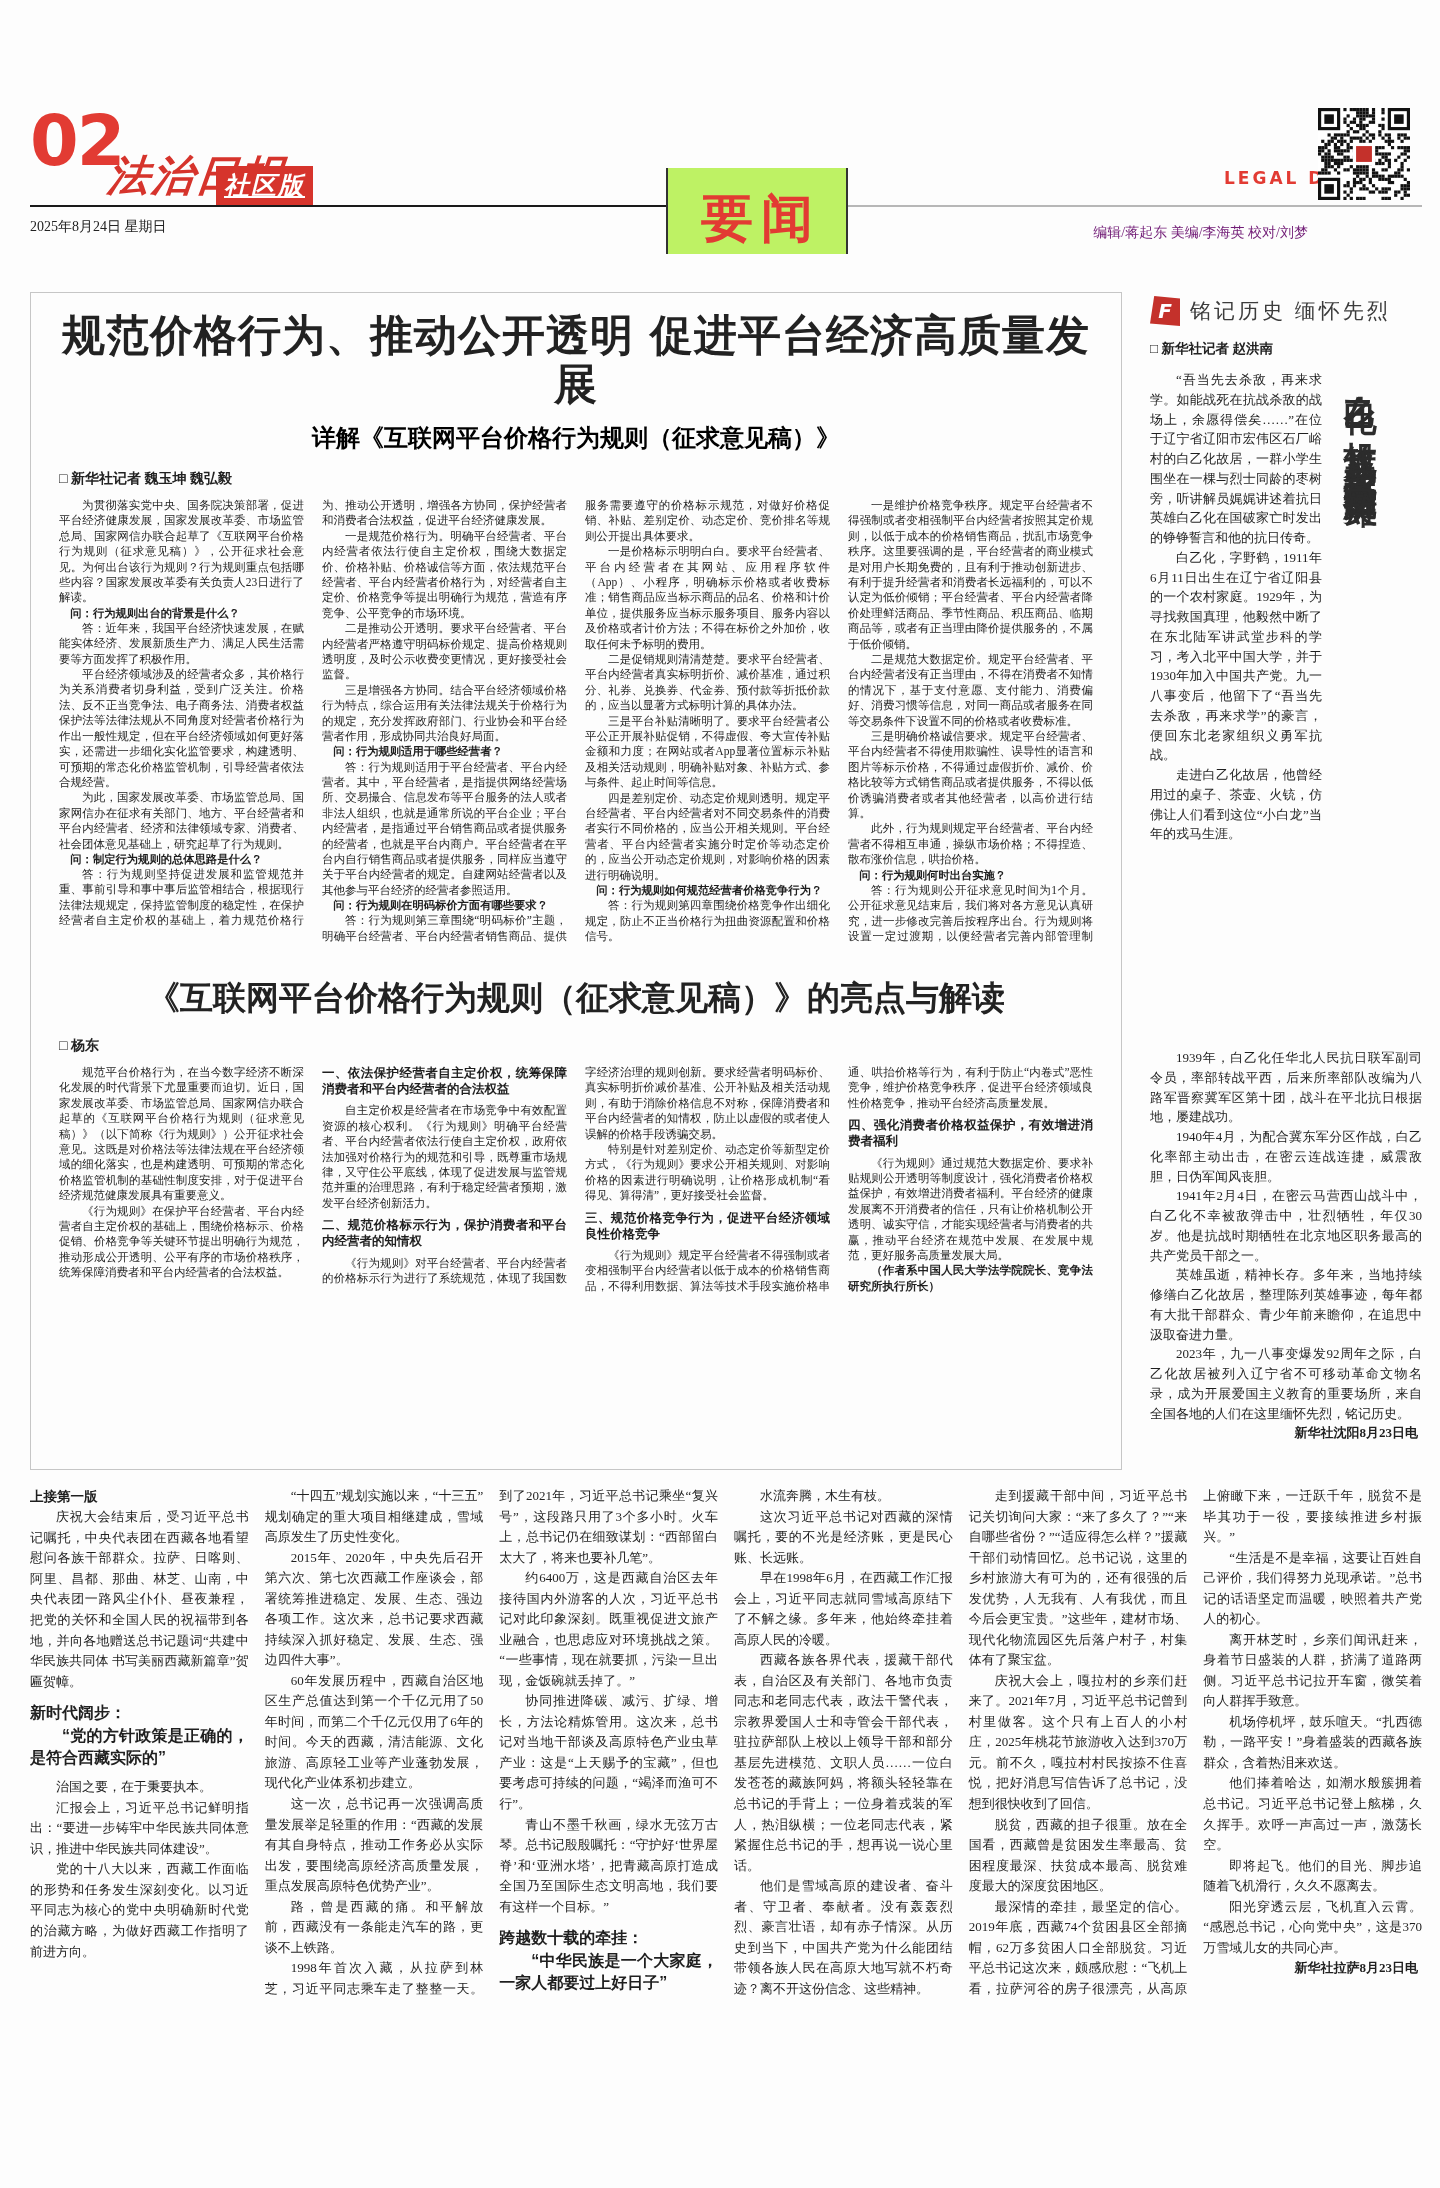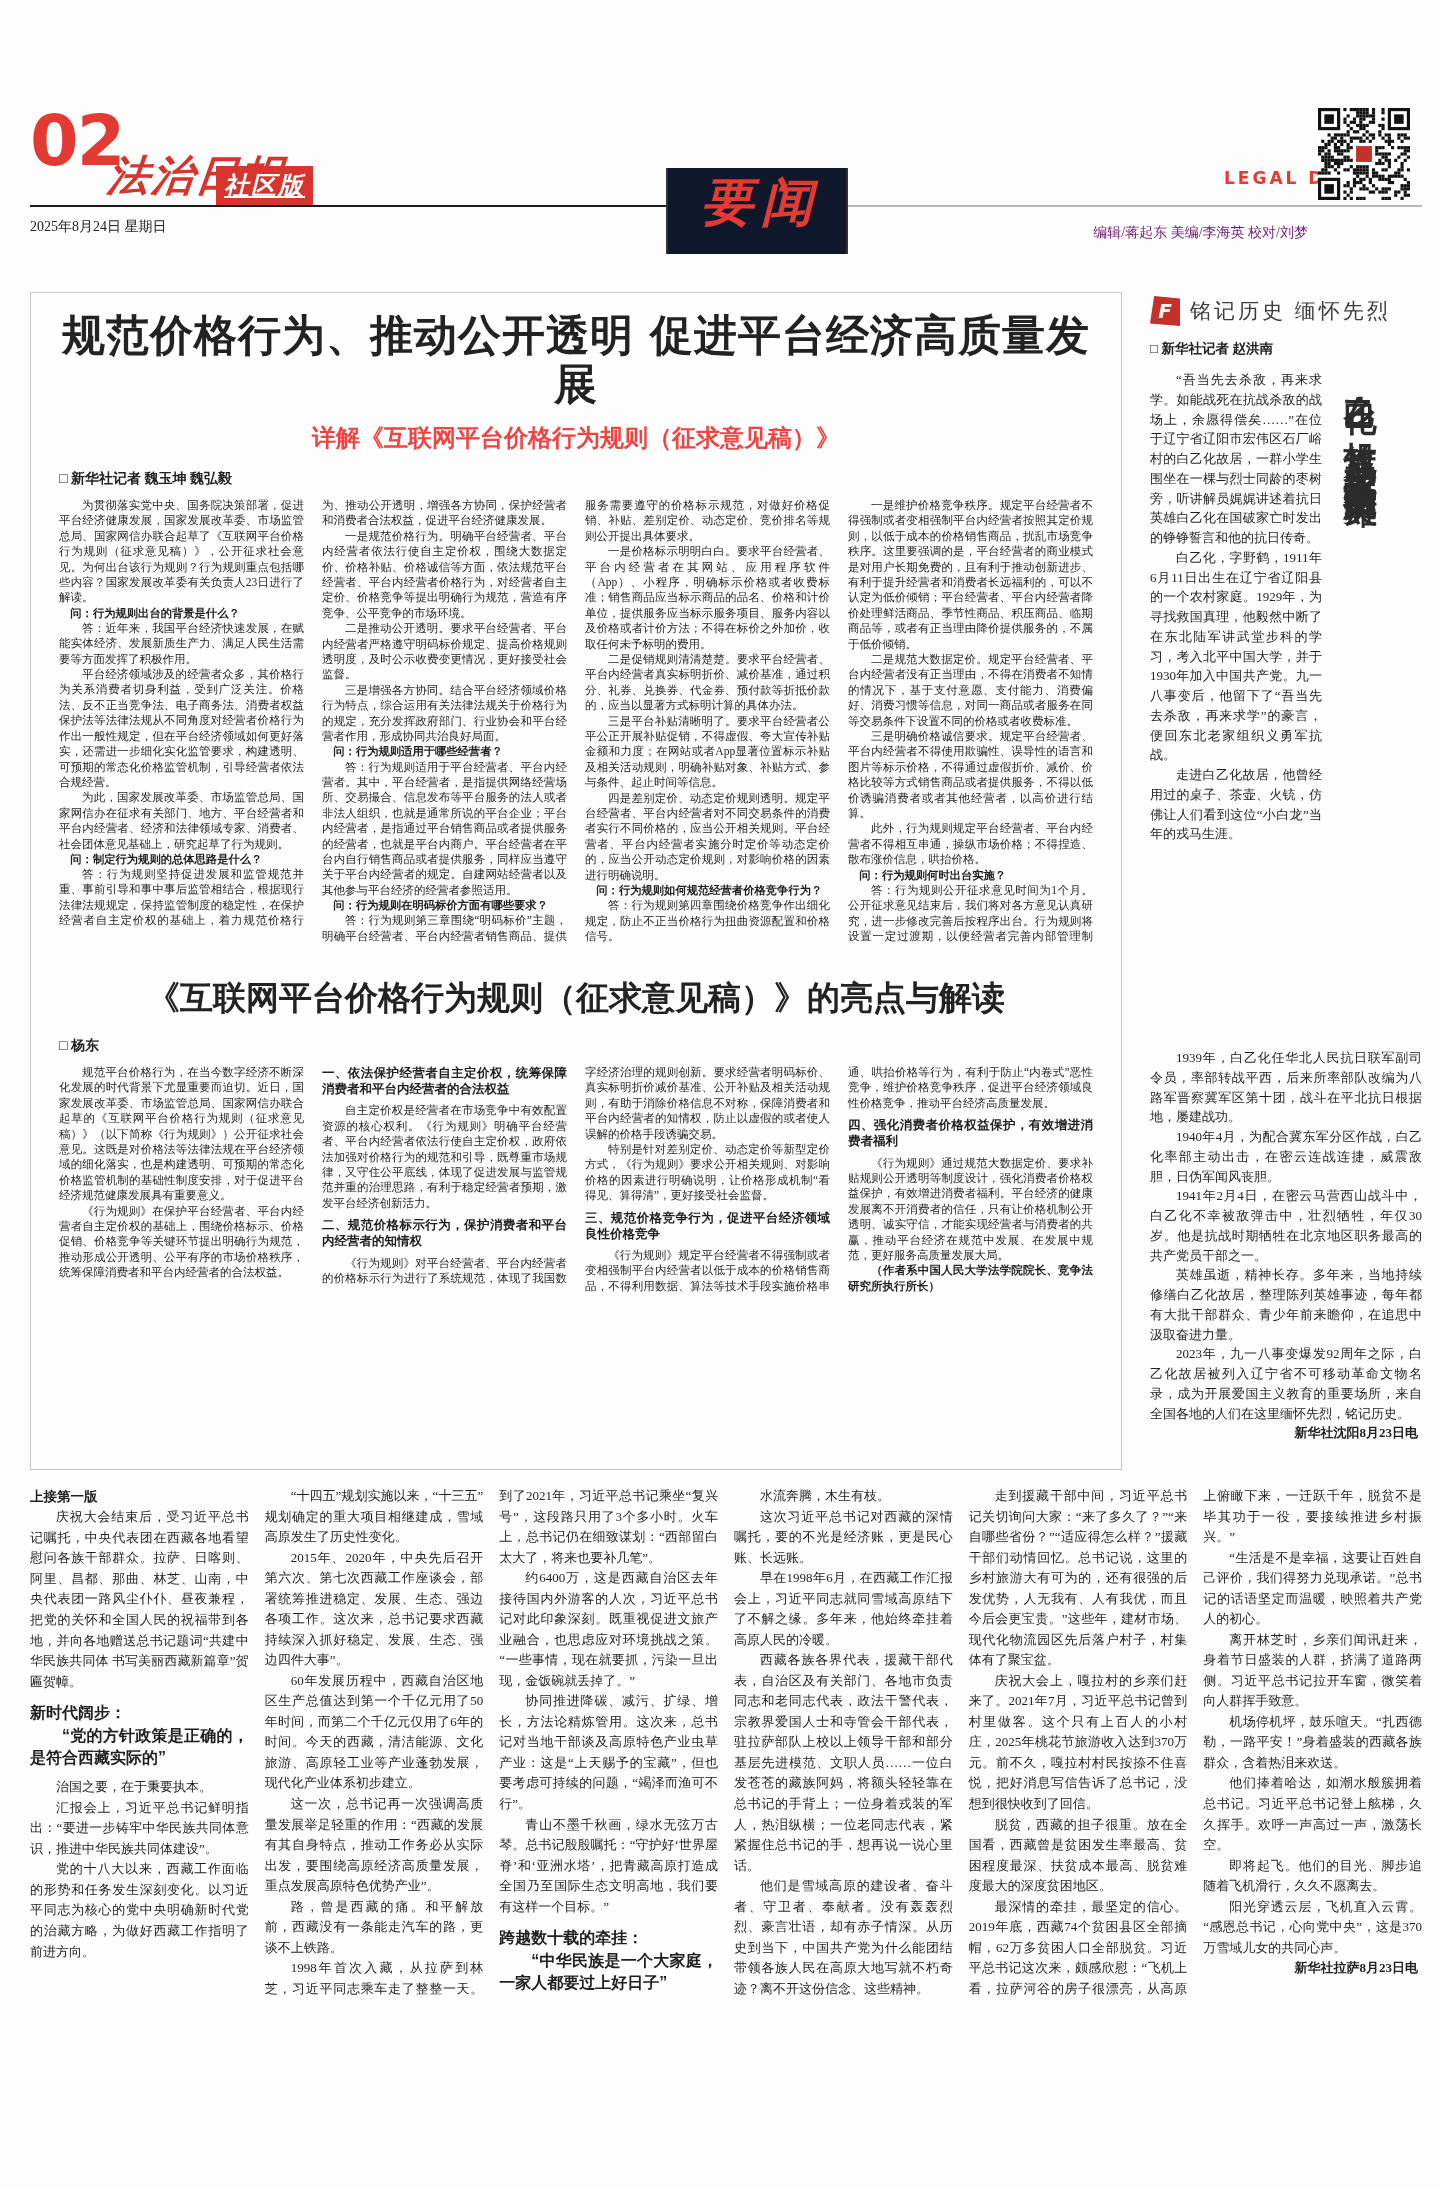--- a/index.html
+++ b/index.html
@@ -11,35 +11,35 @@
   .page-num { position:absolute; left:30px; top:106px; font-family:"DejaVu Sans",sans-serif;
     font-weight:bold; font-size:70px; line-height:1; color:#e23b33; letter-spacing:-2px;}
   .masthead { position:absolute; left:108px; top:148px; font-size:42px; color:#d6342c;
     font-style:italic; font-weight:bold; transform:skewX(-6deg); letter-spacing:2px;}
   .edition-badge { position:absolute; left:216px; top:166px; background:#d6342c; color:#fff;
     font-style:italic; font-weight:bold; font-size:25px; padding:3px 8px 5px; letter-spacing:2px;text-decoration:underline;}
   .rule-left { position:absolute; left:30px; top:205px; width:636px; height:2px; background:#1a1a1a;}
   .rule-right { position:absolute; left:848px; top:205px; width:574px; height:2px; background:#b7b7b7;}
   .section-title-wrap { position:absolute; left:666px; top:168px; width:182px; height:86px;
     border-left:2px solid #333; border-right:2px solid #333; display:flex;
-    align-items:flex-start; justify-content:center; background:#0f172a;font-style:italic;}
+    align-items:flex-end; justify-content:center; background:#bef264;}
   .section-title { font-family:"DejaVu Sans",sans-serif; font-weight:bold; font-size:52px;
     color:#e23b33; letter-spacing:8px; margin-right:-8px;}
   .legal-daily { position:absolute; left:1224px; top:168px; color:#e23b33; font-weight:bold;
     font-family:"DejaVu Sans",sans-serif; font-size:17px; letter-spacing:3px;}
   .qr { position:absolute; left:1318px; top:108px; width:92px; height:92px; }
   .date-line { position:absolute; left:30px; top:218px; font-size:14px; color:#222;}
   .staff-line { position:absolute; right:132px; top:224px; font-size:14px; color:#701a75;}
 
   
   .pkg { position:absolute; left:30px; top:292px; width:1092px; height:1178px;
     border:1px solid #c6c6c6; padding:18px 28px 0; background:#fdfdfd;}
   .a1-head { text-align:center; font-family:"DejaVu Sans",sans-serif; font-weight:bold;
     font-size:43px; letter-spacing:1px; color:#222; line-height:1.15;}
-  .a1-sub { text-align:center; font-size:24px; font-weight:bold; color:#ef4444; margin-top:12px;
+  .a1-sub { text-align:center; font-size:24px; font-weight:bold; color:#000000; margin-top:12px;
     font-family:"Liberation Serif",serif;}
   .byline { font-size:14px; font-weight:bold; color:#222; margin:16px 0 10px;}
   .cols4 { column-count:4; column-gap:18px; text-align:justify; font-size:11.5px;
     line-height:1.34; color:#1f1f1f; overflow:hidden;}
   .a1-body { height:448px;}
   .a2-head { text-align:center; font-family:"DejaVu Sans",sans-serif; font-weight:bold;
     font-size:33px; color:#222; margin-top:30px; letter-spacing:0px;}
   .a2-body { height:486px; margin-top:6px;}
   .para { text-indent:2em; margin:0;}
   .para-q { font-weight:bold; text-indent:1em; font-family:"Liberation Sans",sans-serif; font-size:11.3px;}

